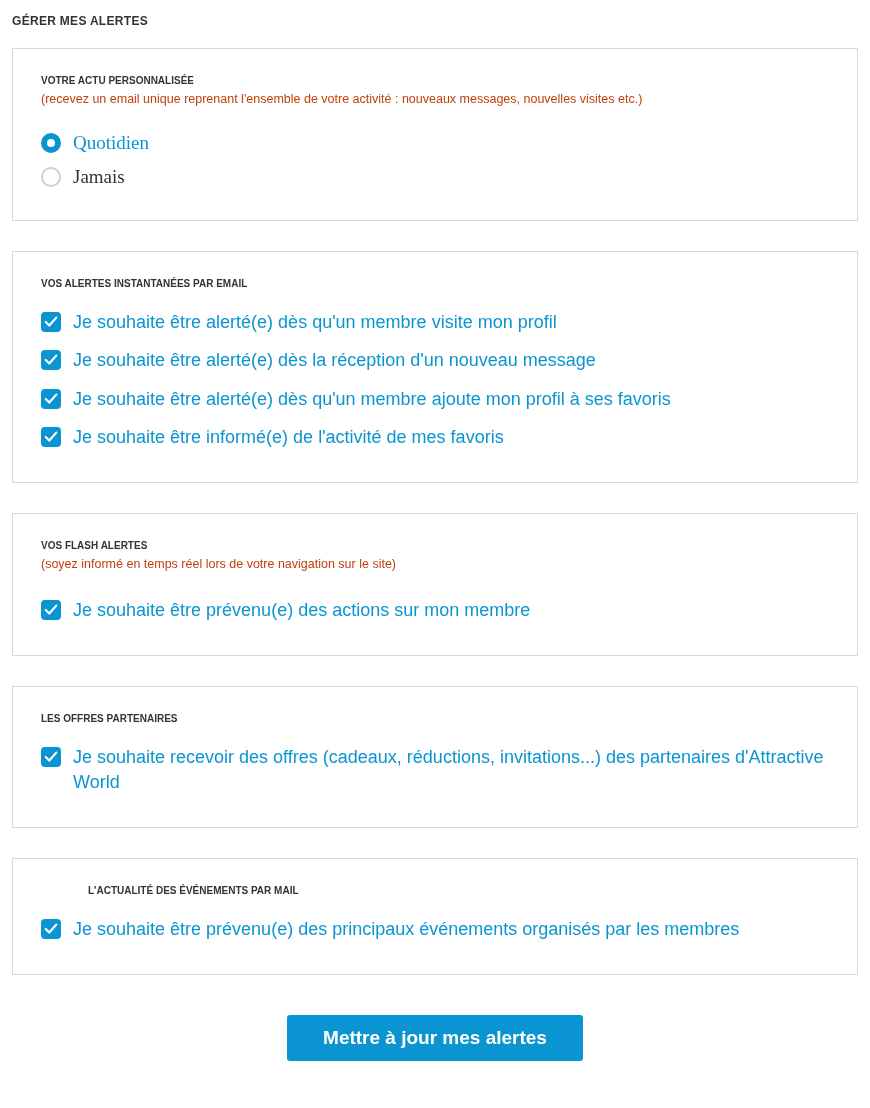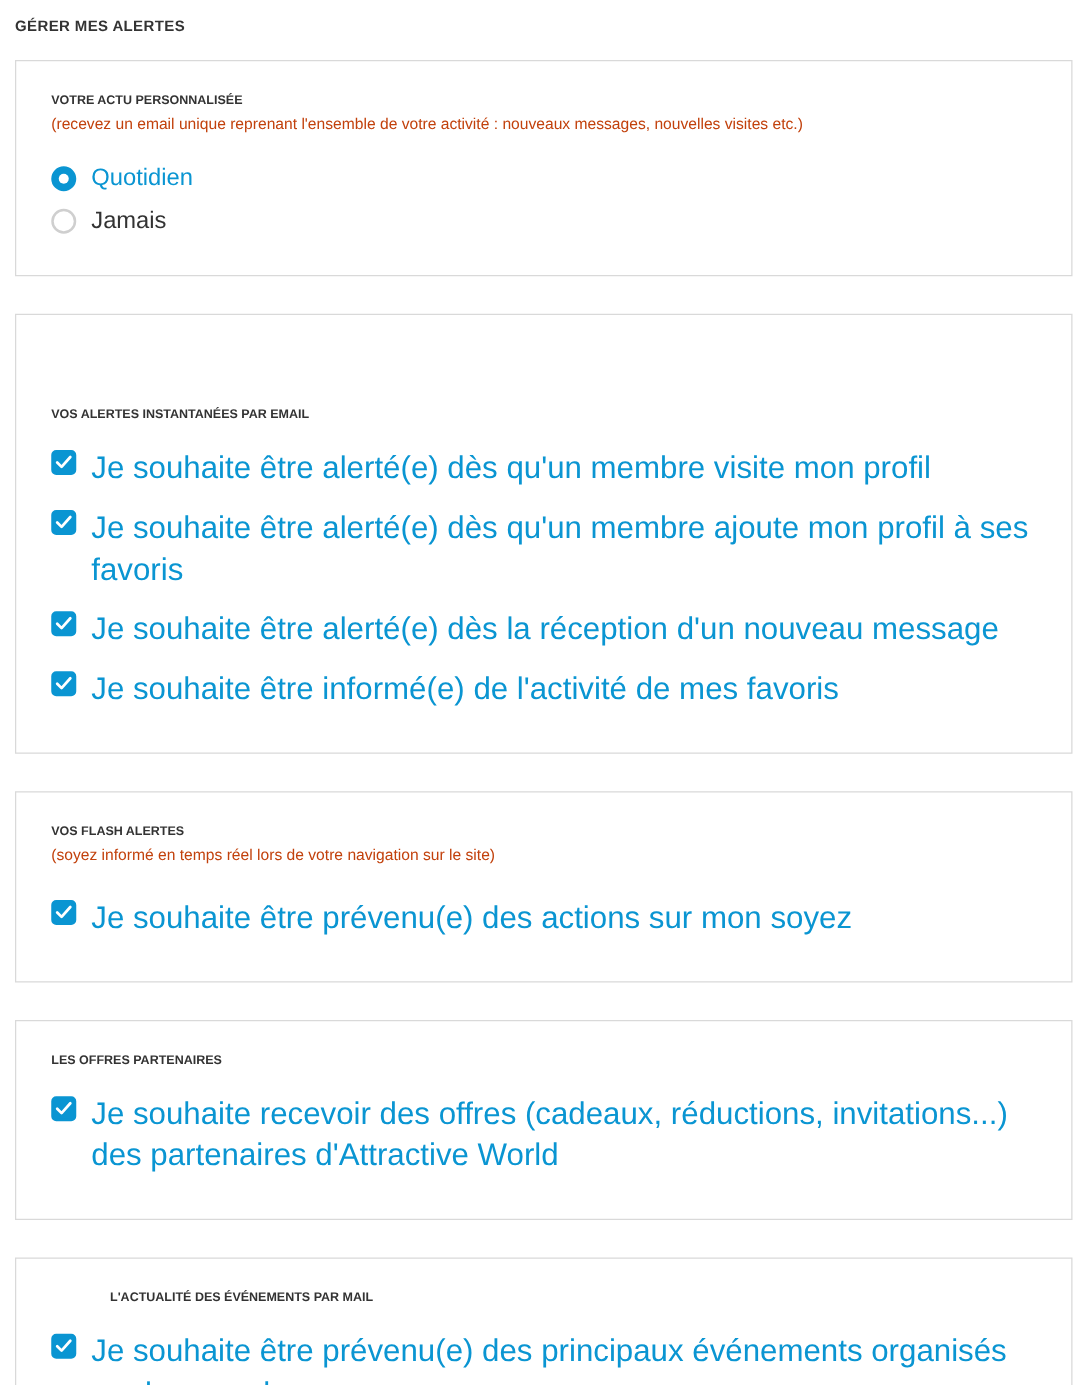--- a/index.html
+++ b/index.html
@@ -29,21 +29,21 @@
     font-weight: 700;
     color: #333;
     text-transform: uppercase;
     margin-bottom: 6px;
   }
   .card-sub {
     font-size: 12.5px;
     color: #c2410c;
     margin-bottom: 20px;
   }
-  .options { margin-top: 14px; }
+  .options { margin-top: 14px; font-family: Liberation Serif, serif; }
   .radio-row {
     display: flex;
     align-items: center;
     gap: 12px;
     padding: 6px 0;
     cursor: pointer;
   }
   .radio-outer {
     width: 20px; height: 20px;
     border-radius: 50%;
@@ -79,21 +79,21 @@
     position: relative;
     margin-top: 2px;
   }
   .check-row.checked .checkbox {
     background: #0a95d2;
     border-color: #0a95d2;
   }
   .checkbox svg { display:none; width:14px; height:14px; }
   .check-row.checked .checkbox svg { display:block; }
   .check-label {
-    font-size: 25px;
+    font-size: 18px;
     color: #0a95d2;
     line-height: 1.35;
   }
 
   .submit-wrap { text-align: center; margin-top: 40px; }
   .submit-btn {
     background: #0a95d2;
     color: #fff;
     border: none;
     font-size: 19px;
@@ -119,66 +119,66 @@
       <span class="radio-label">Quotidien</span>
     </div>
     <div class="radio-row">
       <span class="radio-outer"></span>
       <span class="radio-label">Jamais</span>
     </div>
   </div>
 </div>
 
 <div class="card">
-  <div class="card-title" style="margin-bottom:14px;margin-top:48px;">VOS ALERTES INSTANTANÉES PAR EMAIL</div>
+  <div class="card-title" style="margin-bottom:14px;">VOS ALERTES INSTANTANÉES PAR EMAIL</div>
 
   <div class="check-row checked">
     <span class="checkbox">
         <svg viewBox="0 0 16 16">
           <path d="M2 8l4 4 8-9" stroke="#fff" stroke-width="2.5" fill="none" stroke-linecap="round" stroke-linejoin="round"></path>
         </svg>
       </span>
     <span class="check-label">Je souhaite être alerté(e) dès qu'un membre visite mon profil</span>
   </div>
   <div class="check-row checked">
     <span class="checkbox">
         <svg viewBox="0 0 16 16">
           <path d="M2 8l4 4 8-9" stroke="#fff" stroke-width="2.5" fill="none" stroke-linecap="round" stroke-linejoin="round"></path>
         </svg>
       </span>
+    <span class="check-label">Je souhaite être alerté(e) dès la réception d'un nouveau message</span>
+  </div>
+  <div class="check-row checked">
+    <span class="checkbox">
+        <svg viewBox="0 0 16 16">
+          <path d="M2 8l4 4 8-9" stroke="#fff" stroke-width="2.5" fill="none" stroke-linecap="round" stroke-linejoin="round"></path>
+        </svg>
+      </span>
     <span class="check-label">Je souhaite être alerté(e) dès qu'un membre ajoute mon profil à ses favoris</span>
-  </div>
-  <div class="check-row checked">
-    <span class="checkbox">
-        <svg viewBox="0 0 16 16">
-          <path d="M2 8l4 4 8-9" stroke="#fff" stroke-width="2.5" fill="none" stroke-linecap="round" stroke-linejoin="round"></path>
-        </svg>
-      </span>
-    <span class="check-label">Je souhaite être alerté(e) dès la réception d'un nouveau message</span>
   </div>
   <div class="check-row checked">
     <span class="checkbox">
         <svg viewBox="0 0 16 16">
           <path d="M2 8l4 4 8-9" stroke="#fff" stroke-width="2.5" fill="none" stroke-linecap="round" stroke-linejoin="round"></path>
         </svg>
       </span>
     <span class="check-label">Je souhaite être informé(e) de l'activité de mes favoris</span>
   </div>
 </div>
 
 <div class="card">
   <div class="card-title">VOS FLASH ALERTES</div>
   <div class="card-sub">(soyez informé en temps réel lors de votre navigation sur le site)</div>
   <div class="check-row checked">
     <span class="checkbox">
         <svg viewBox="0 0 16 16">
           <path d="M2 8l4 4 8-9" stroke="#fff" stroke-width="2.5" fill="none" stroke-linecap="round" stroke-linejoin="round"></path>
         </svg>
       </span>
-    <span class="check-label">Je souhaite être prévenu(e) des actions sur mon soyez</span>
+    <span class="check-label">Je souhaite être prévenu(e) des actions sur mon membre</span>
   </div>
 </div>
 
 <div class="card">
   <div class="card-title" style="margin-bottom:14px;">LES OFFRES PARTENAIRES</div>
   <div class="check-row checked">
     <span class="checkbox">
         <svg viewBox="0 0 16 16">
           <path d="M2 8l4 4 8-9" stroke="#fff" stroke-width="2.5" fill="none" stroke-linecap="round" stroke-linejoin="round"></path>
         </svg>

